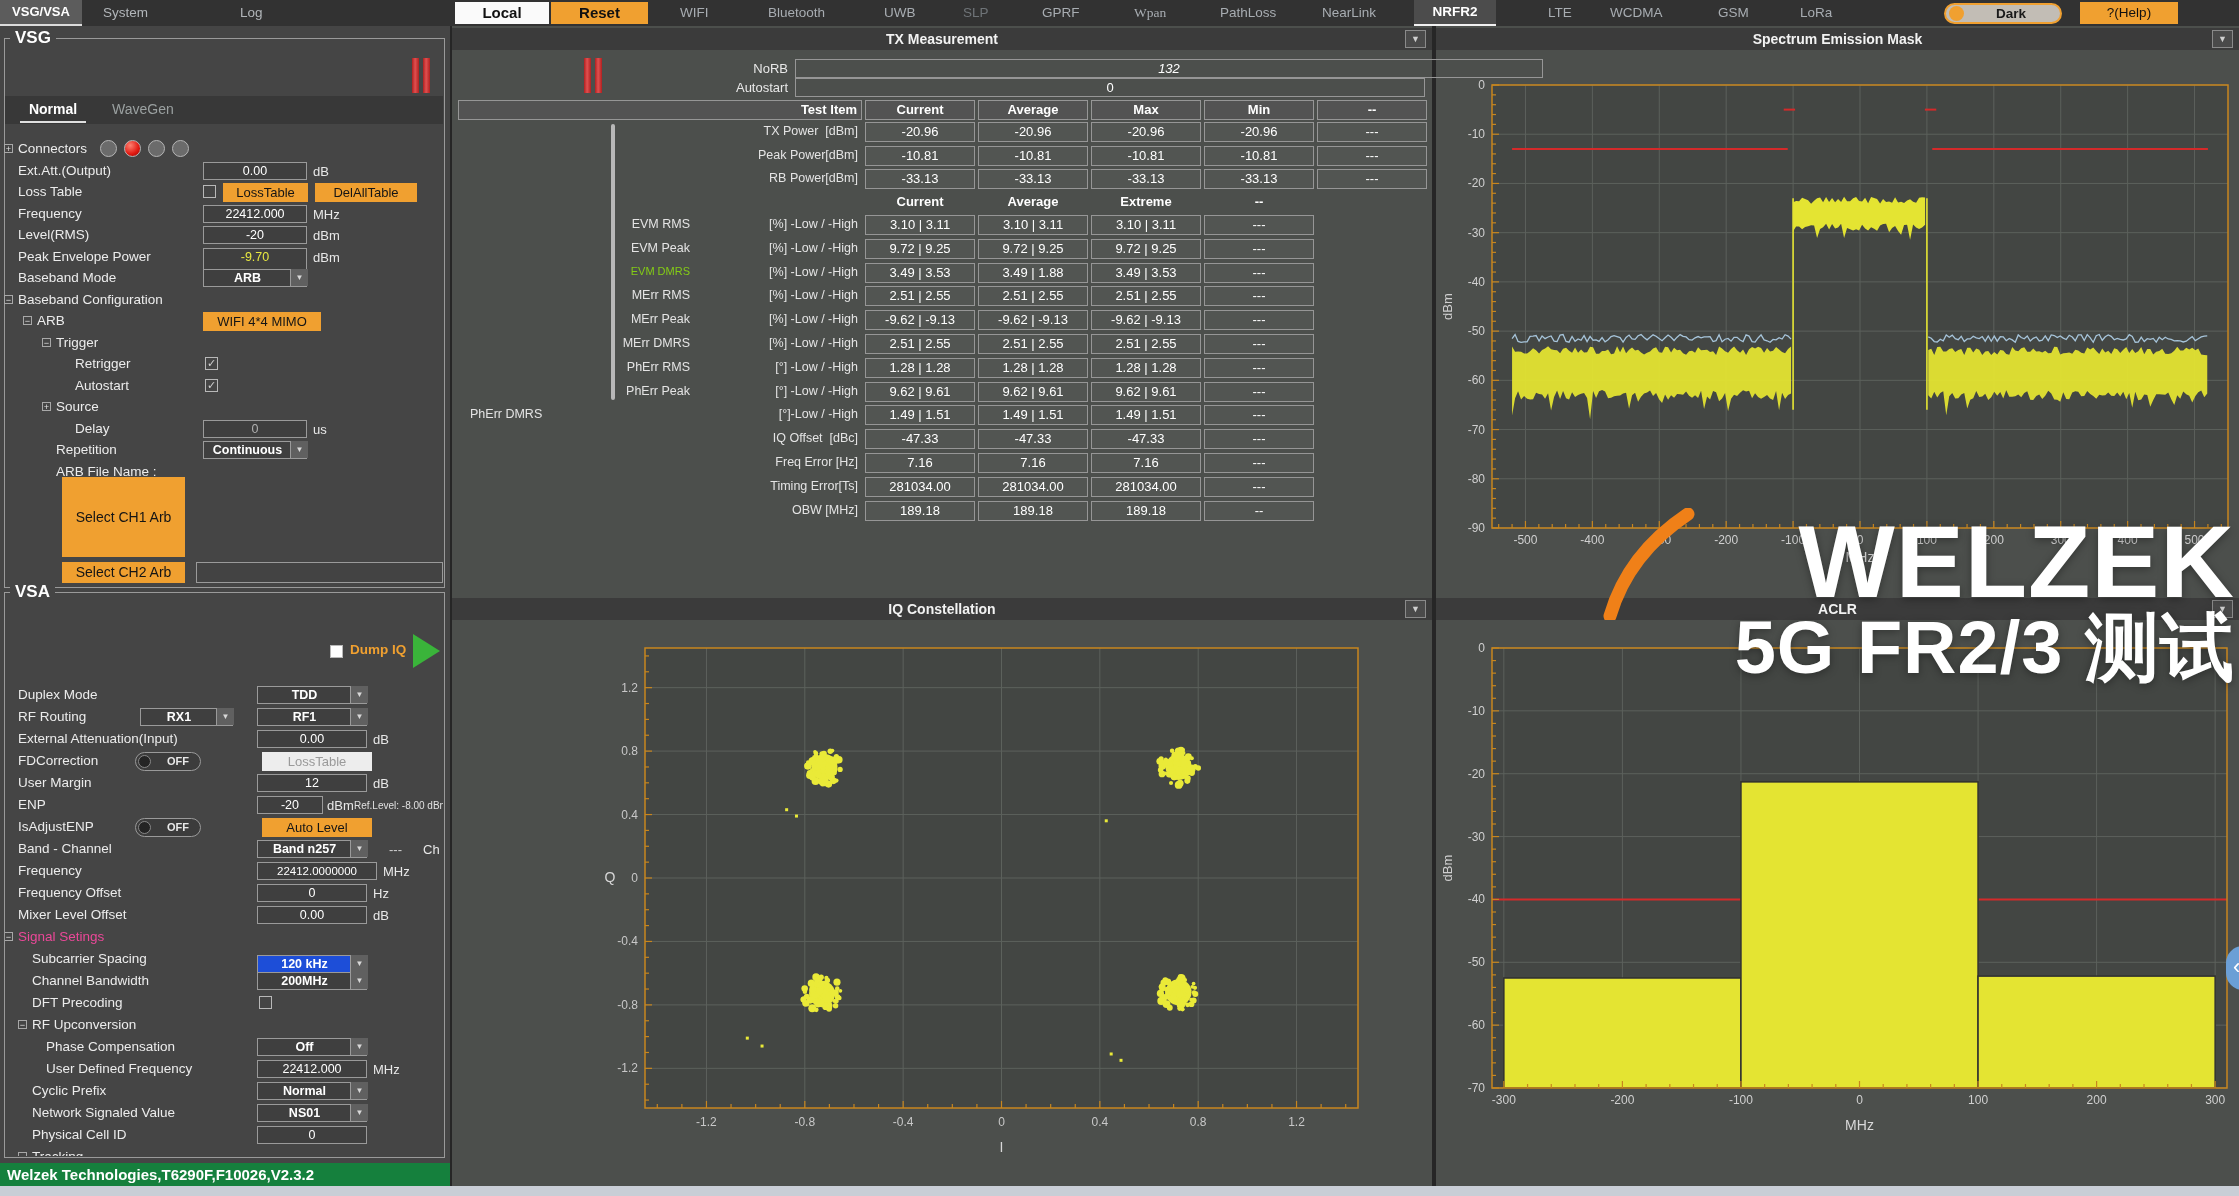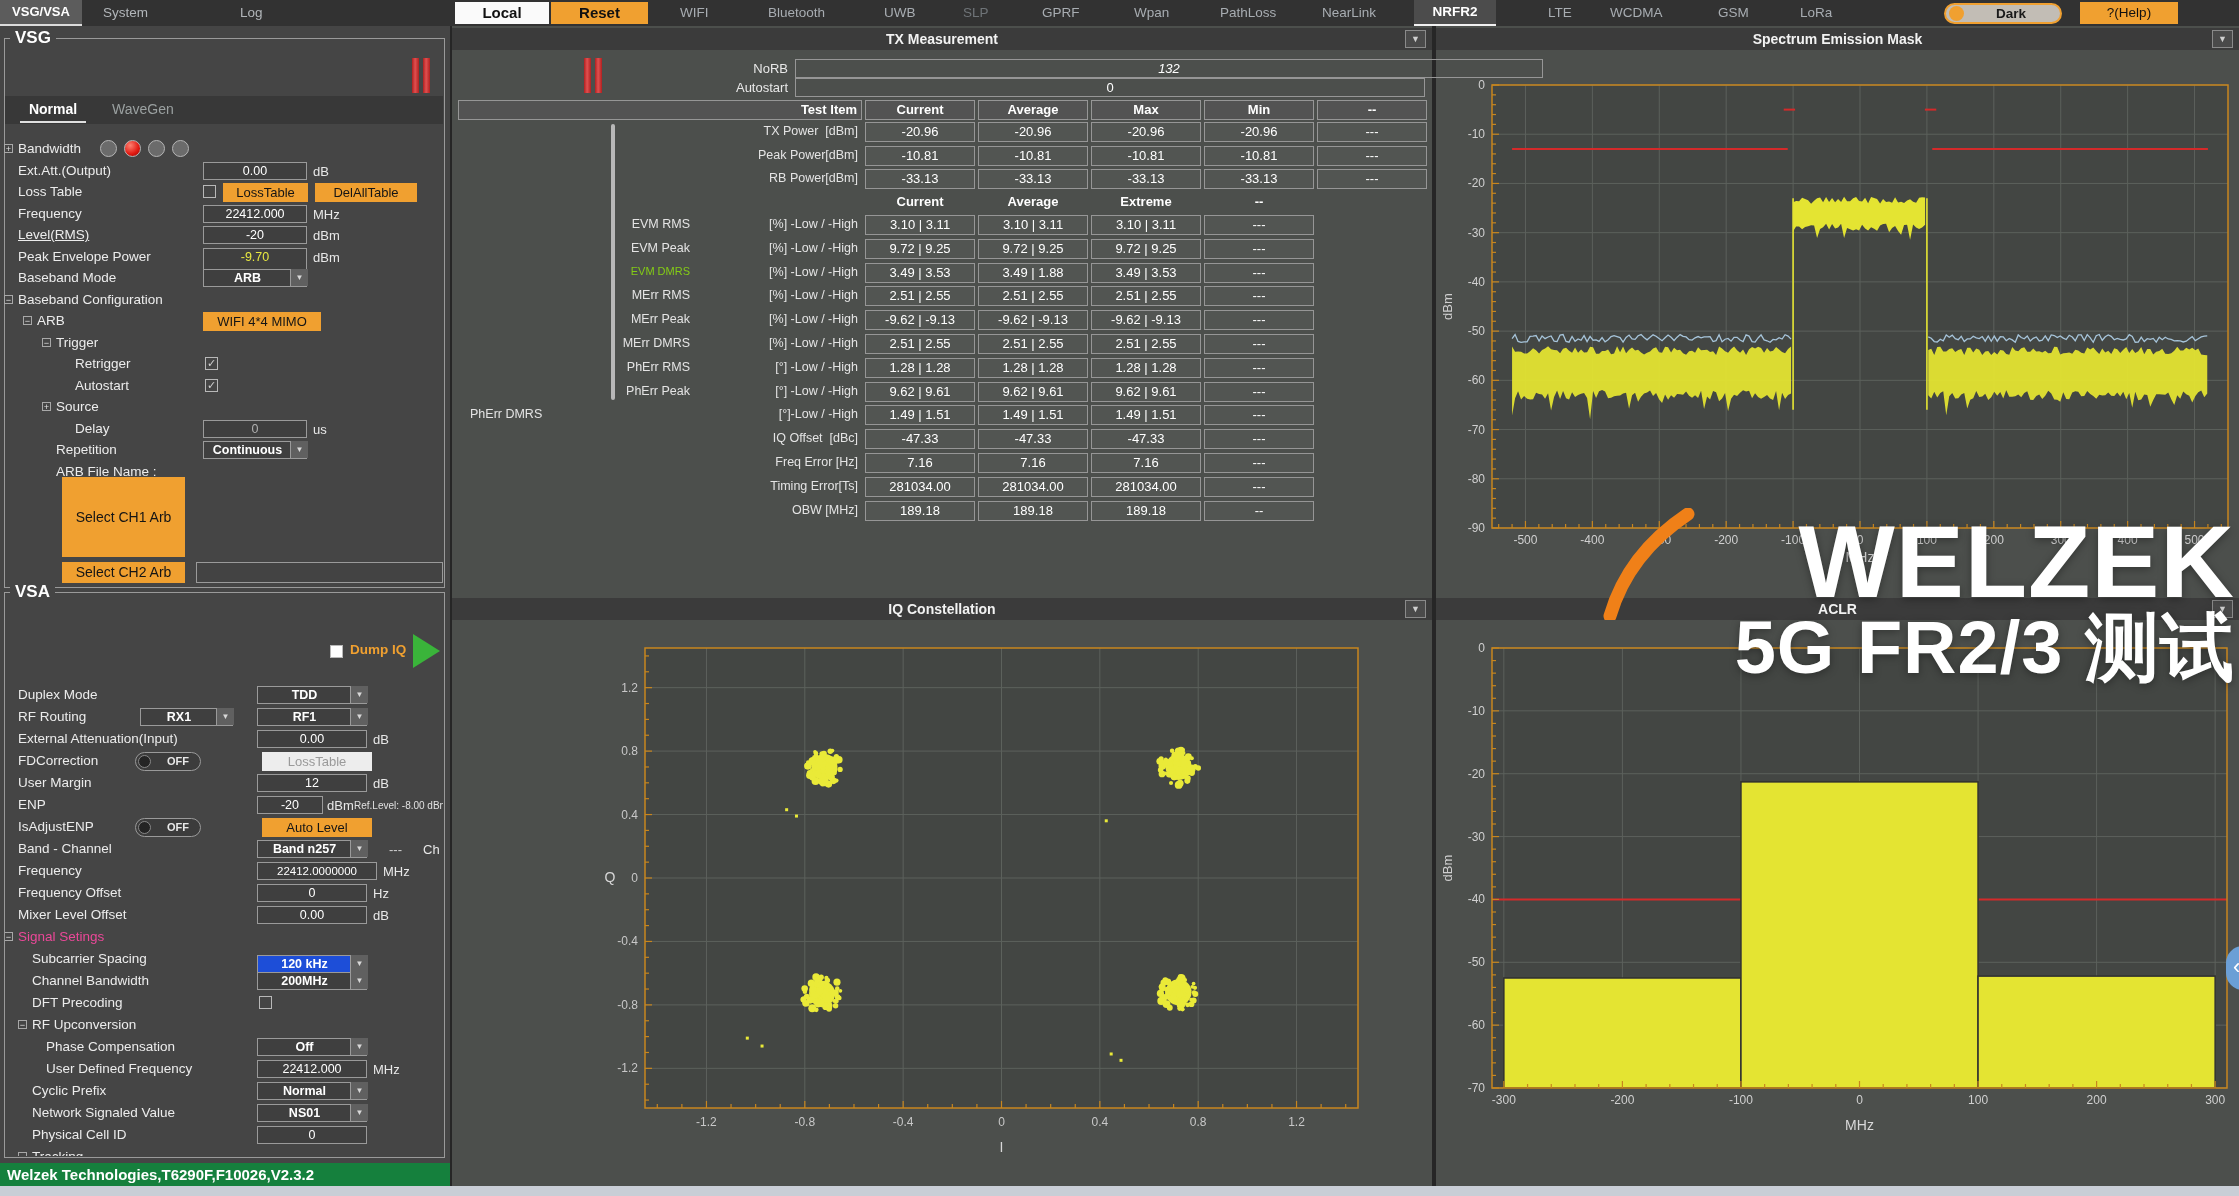--- a/index.html
+++ b/index.html
@@ -20,21 +20,21 @@
       <div style="position: absolute; left: 0px; top: 0px; width: 82px; height: 24px; background: rgb(92, 92, 92); border-bottom: 2px solid rgb(220, 220, 220); color: rgb(255, 255, 255); font-size: 13px; font-weight: bold; text-align: center; line-height: 24px;">VSG/VSA</div>
       <div style="position: absolute; left: 103px; top: 5px; color: rgb(178, 182, 186); font-size: 13.5px;">System</div>
       <div style="position: absolute; left: 240px; top: 5px; color: rgb(178, 182, 186); font-size: 13.5px;">Log</div>
       <div style="position: absolute; left: 455px; top: 2px; width: 94px; height: 22px; background: rgb(250, 250, 250); color: rgb(17, 17, 17); font-size: 15px; font-weight: bold; text-align: center; line-height: 22px;">Local</div>
       <div style="position: absolute; left: 551px; top: 2px; width: 97px; height: 22px; background: rgb(240, 160, 48); color: rgb(17, 17, 17); font-size: 15px; font-weight: bold; text-align: center; line-height: 22px;">Reset</div>
       <div style="position: absolute; left: 680px; top: 5px; color: rgb(168, 173, 178); font-size: 13.5px;">WIFI</div>
       <div style="position: absolute; left: 768px; top: 5px; color: rgb(168, 173, 178); font-size: 13.5px;">Bluetooth</div>
       <div style="position: absolute; left: 884px; top: 5px; color: rgb(168, 173, 178); font-size: 13.5px;">UWB</div>
       <div style="position: absolute; left: 963px; top: 5px; color: rgb(111, 116, 120); font-size: 13.5px;">SLP</div>
       <div style="position: absolute; left: 1042px; top: 5px; color: rgb(168, 173, 178); font-size: 13.5px;">GPRF</div>
-      <div style="position: absolute; left: 1134px; top: 5px; color: rgb(168, 173, 178); font-size: 13.5px;">Wpan</div>
+      <div style="position: absolute; left: 1134px; top: 5px; color: rgb(168, 173, 178); font-size: 13.5px; font-family: Liberation Serif, serif;">Wpan</div>
       <div style="position: absolute; left: 1220px; top: 5px; color: rgb(168, 173, 178); font-size: 13.5px;">PathLoss</div>
       <div style="position: absolute; left: 1322px; top: 5px; color: rgb(168, 173, 178); font-size: 13.5px;">NearLink</div>
       <div style="position: absolute; left: 1414px; top: 0px; width: 82px; height: 24px; background: rgb(76, 76, 76); border-bottom: 2px solid rgb(240, 240, 240); color: rgb(255, 255, 255); font-size: 13.5px; font-weight: bold; text-align: center; line-height: 24px;">NRFR2</div>
       <div style="position: absolute; left: 1548px; top: 5px; color: rgb(168, 173, 178); font-size: 13.5px;">LTE</div>
       <div style="position: absolute; left: 1610px; top: 5px; color: rgb(168, 173, 178); font-size: 13.5px;">WCDMA</div>
       <div style="position: absolute; left: 1718px; top: 5px; color: rgb(168, 173, 178); font-size: 13.5px;">GSM</div>
       <div style="position: absolute; left: 1800px; top: 5px; color: rgb(168, 173, 178); font-size: 13.5px;">LoRa</div>
       <div style="position: absolute; left: 1944px; top: 3px; width: 118px; height: 21px; border: 2px solid rgb(240, 160, 48); border-radius: 12px; background: rgb(194, 189, 181); box-sizing: border-box;">
         <div style="position: absolute; left: 3px; top: 1px; width: 15px; height: 15px; border-radius: 50%; background: rgb(240, 160, 48);"></div>
         <div style="position: absolute; left: 30px; top: 1px; width: 70px; text-align: center; color: rgb(26, 26, 26); font-size: 13.5px; font-weight: bold;">Dark</div>
@@ -181,40 +181,40 @@
   <div class="abs" style="left:2226px;top:946px;width:34px;height:44px;border-radius:22px;background:#6b9fd6;color:#fff;font-size:22px;line-height:42px;padding-left:7px;box-sizing:border-box;z-index:60;">‹</div>
 
   <div class="abs" style="left:0;top:1186px;width:2239px;height:10px;background:#c9ced6;"></div>
 <div style="position: absolute; left: 412px; top: 58px; width: 7px; height: 35px; background: linear-gradient(90deg, rgb(176, 32, 32), rgb(224, 80, 80) 45%, rgb(176, 32, 32));"></div>
     <div style="position: absolute; left: 423px; top: 58px; width: 7px; height: 35px; background: linear-gradient(90deg, rgb(176, 32, 32), rgb(224, 80, 80) 45%, rgb(176, 32, 32));"></div>
     <div style="position: absolute; left: 5px; top: 96px; width: 438px; height: 28px; background: rgb(56, 56, 56);"></div>
     <div style="position: absolute; left: 14px; top: 101px; width: 78px; text-align: center; color: rgb(255, 255, 255); font-size: 14px; font-weight: bold;">Normal</div>
     <div style="position: absolute; left: 20px; top: 121px; width: 66px; height: 2px; background: rgb(224, 224, 224);"></div>
     <div style="position: absolute; left: 112px; top: 101px; color: rgb(154, 160, 160); font-size: 14px;">WaveGen</div>
     <div style="position: absolute; left: 4px; top: 144px; width: 9px; height: 9px; border: 1px solid rgb(168, 168, 168); color: rgb(224, 224, 224); font-size: 9px; line-height: 8px; text-align: center; box-sizing: border-box;">+</div>
-    <div style="position: absolute; left: 18px; top: 141px; color: rgb(236, 236, 236); font-size: 13.5px; white-space: nowrap;">Bandwidth</div>
+    <div style="position: absolute; left: 18px; top: 141px; color: rgb(236, 236, 236); font-size: 13.5px; white-space: nowrap;">Connectors</div>
     <div style="position: absolute; left: 100px; top: 140px; width: 17px; height: 17px; border-radius: 50%; background: rgb(107, 107, 107); border: 1.5px solid rgb(181, 181, 181); box-sizing: border-box;"></div>
     <div style="position: absolute; left: 124px; top: 140px; width: 17px; height: 17px; border-radius: 50%; background: radial-gradient(circle at 35% 30%, rgb(255, 128, 112), rgb(224, 24, 16) 60%, rgb(138, 10, 10)); border: 1.5px solid rgb(181, 181, 181); box-sizing: border-box;"></div>
     <div style="position: absolute; left: 148px; top: 140px; width: 17px; height: 17px; border-radius: 50%; background: rgb(107, 107, 107); border: 1.5px solid rgb(181, 181, 181); box-sizing: border-box;"></div>
     <div style="position: absolute; left: 172px; top: 140px; width: 17px; height: 17px; border-radius: 50%; background: rgb(107, 107, 107); border: 1.5px solid rgb(181, 181, 181); box-sizing: border-box;"></div>
     <div style="position: absolute; left: 18px; top: 163px; color: rgb(236, 236, 236); font-size: 13.5px; white-space: nowrap;">Ext.Att.(Output)</div>
     <div style="position: absolute; left: 203px; top: 162px; width: 104px; height: 18px; background: rgb(63, 63, 63); border: 1px solid rgb(154, 154, 154); box-sizing: border-box;">
       <div style="position: absolute; left: 0px; top: 0px; width: 100%; text-align: center; color: rgb(255, 255, 255); font-size: 12.5px; line-height: 16px;">0.00</div>
     </div>
     <div style="position: absolute; left: 313px; top: 164px; color: rgb(232, 232, 232); font-size: 13px;">dB</div>
     <div style="position: absolute; left: 18px; top: 184px; color: rgb(236, 236, 236); font-size: 13.5px; white-space: nowrap;">Loss Table</div>
     <div style="position: absolute; left: 203px; top: 185px; width: 13px; height: 13px; border: 1.5px solid rgb(184, 184, 184); box-sizing: border-box; color: rgb(208, 208, 208); font-size: 11px; line-height: 10px; text-align: center;"></div>
     <div style="position: absolute; left: 223px; top: 183px; width: 85px; height: 19px; background: rgb(240, 160, 48); color: rgb(21, 21, 21); font-size: 13px; text-align: center; line-height: 19px;">LossTable</div>
     <div style="position: absolute; left: 315px; top: 183px; width: 102px; height: 19px; background: rgb(240, 160, 48); color: rgb(21, 21, 21); font-size: 13px; text-align: center; line-height: 19px;">DelAllTable</div>
     <div style="position: absolute; left: 18px; top: 206px; color: rgb(236, 236, 236); font-size: 13.5px; white-space: nowrap;">Frequency</div>
     <div style="position: absolute; left: 203px; top: 205px; width: 104px; height: 18px; background: rgb(63, 63, 63); border: 1px solid rgb(154, 154, 154); box-sizing: border-box;">
       <div style="position: absolute; left: 0px; top: 0px; width: 100%; text-align: center; color: rgb(255, 255, 255); font-size: 12.5px; line-height: 16px;">22412.000</div>
     </div>
     <div style="position: absolute; left: 313px; top: 207px; color: rgb(232, 232, 232); font-size: 13px;">MHz</div>
-    <div style="position: absolute; left: 18px; top: 227px; color: rgb(236, 236, 236); font-size: 13.5px; white-space: nowrap; text-decoration: underline;">Level(RMS)</div>
+    <div style="position: absolute; left: 18px; top: 227px; color: rgb(236, 236, 236); font-size: 13.5px; white-space: nowrap;">Level(RMS)</div>
     <div style="position: absolute; left: 203px; top: 226px; width: 104px; height: 18px; background: rgb(63, 63, 63); border: 1px solid rgb(154, 154, 154); box-sizing: border-box;">
       <div style="position: absolute; left: 0px; top: 0px; width: 100%; text-align: center; color: rgb(255, 255, 255); font-size: 12.5px; line-height: 16px;">-20</div>
     </div>
     <div style="position: absolute; left: 313px; top: 228px; color: rgb(232, 232, 232); font-size: 13px;">dBm</div>
     <div style="position: absolute; left: 18px; top: 249px; color: rgb(236, 236, 236); font-size: 13.5px; white-space: nowrap;">Peak Envelope Power</div>
     <div style="position: absolute; left: 203px; top: 248px; width: 104px; height: 32px; background: rgb(63, 63, 63); border: 1px solid rgb(154, 154, 154); box-sizing: border-box;">
       <div style="position: absolute; left: 0px; top: 0px; width: 100%; text-align: center; color: rgb(232, 232, 64); font-size: 12.5px; line-height: 16px;">-9.70</div>
     </div>
     <div style="position: absolute; left: 313px; top: 250px; color: rgb(232, 232, 232); font-size: 13px;">dBm</div>
     <div style="position: absolute; left: 18px; top: 270px; color: rgb(236, 236, 236); font-size: 13.5px; white-space: nowrap;">Baseband Mode</div>

